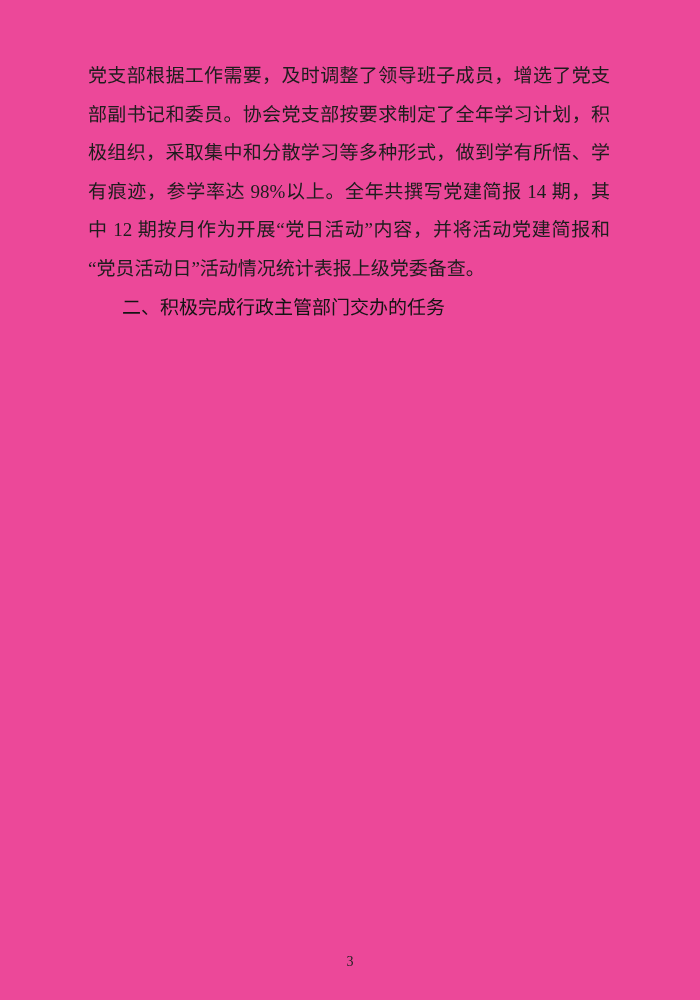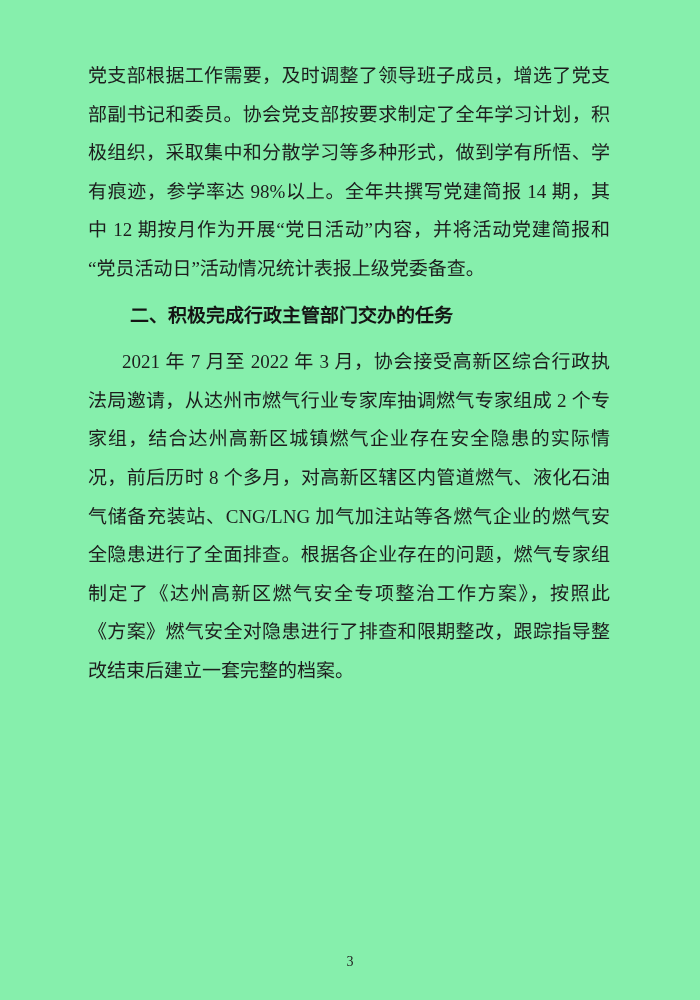--- a/index.html
+++ b/index.html
@@ -7,43 +7,43 @@
   body {
     width: 700px;
     height: 1000px;
     background: #ffffff;
     font-family: "Liberation Serif", "DejaVu Serif", serif;
   }
   .page {
     position: relative;
     width: 700px;
     height: 1000px;
-    background: #86efac;
+    background: #ec4899;
     color: #1d1d1d;
     overflow: hidden;
   }
   .content {
     position: absolute;
     left: 88px;
     top: 57px;
     width: 522px;
     font-size: 19px;
     line-height: 38.6px;
     text-align: justify;
   }
   .para {
     margin: 0;
     font-weight: 400;
   }
   .indent { text-indent: 34px; }
   .heading {
-    margin: 8px;
+    margin: 0;
     font-size: 19px;
     line-height: 38.6px;
-    font-weight: 700;
+    font-weight: 400;
     text-indent: 34px;
     text-align: left;
     font-family: "Liberation Sans", "DejaVu Sans", sans-serif;
     color: #141414;
   }
   .footer {
     position: absolute;
     left: 0;
     right: 0;
     bottom: 30px;
@@ -55,18 +55,17 @@
     font-family: "Liberation Serif", "DejaVu Serif", serif;
   }
 </style>
 </head>
 <body>
 
 <div class="page">
   <div class="content">
     <p class="para">党支部根据工作需要，及时调整了领导班子成员，增选了党支部副书记和委员。协会党支部按要求制定了全年学习计划，积极组织，采取集中和分散学习等多种形式，做到学有所悟、学有痕迹，参学率达 98%以上。全年共撰写党建简报 14 期，其中 12 期按月作为开展“党日活动”内容，并将活动党建简报和“党员活动日”活动情况统计表报上级党委备查。</p>
     <h2 class="heading">二、积极完成行政主管部门交办的任务</h2>
-    <p class="para indent">2021 年 7 月至 2022 年 3 月，协会接受高新区综合行政执法局邀请，从达州市燃气行业专家库抽调燃气专家组成 2 个专家组，结合达州高新区城镇燃气企业存在安全隐患的实际情况，前后历时 8 个多月，对高新区辖区内管道燃气、液化石油气储备充装站、CNG/LNG 加气加注站等各燃气企业的燃气安全隐患进行了全面排查。根据各企业存在的问题，燃气专家组制定了《达州高新区燃气安全专项整治工作方案》，按照此《方案》燃气安全对隐患进行了排查和限期整改，跟踪指导整改结束后建立一套完整的档案。</p>
   </div>
   <div class="footer">
     <span class="page-number">3</span>
   </div>
 </div>
 
 </body></html>

